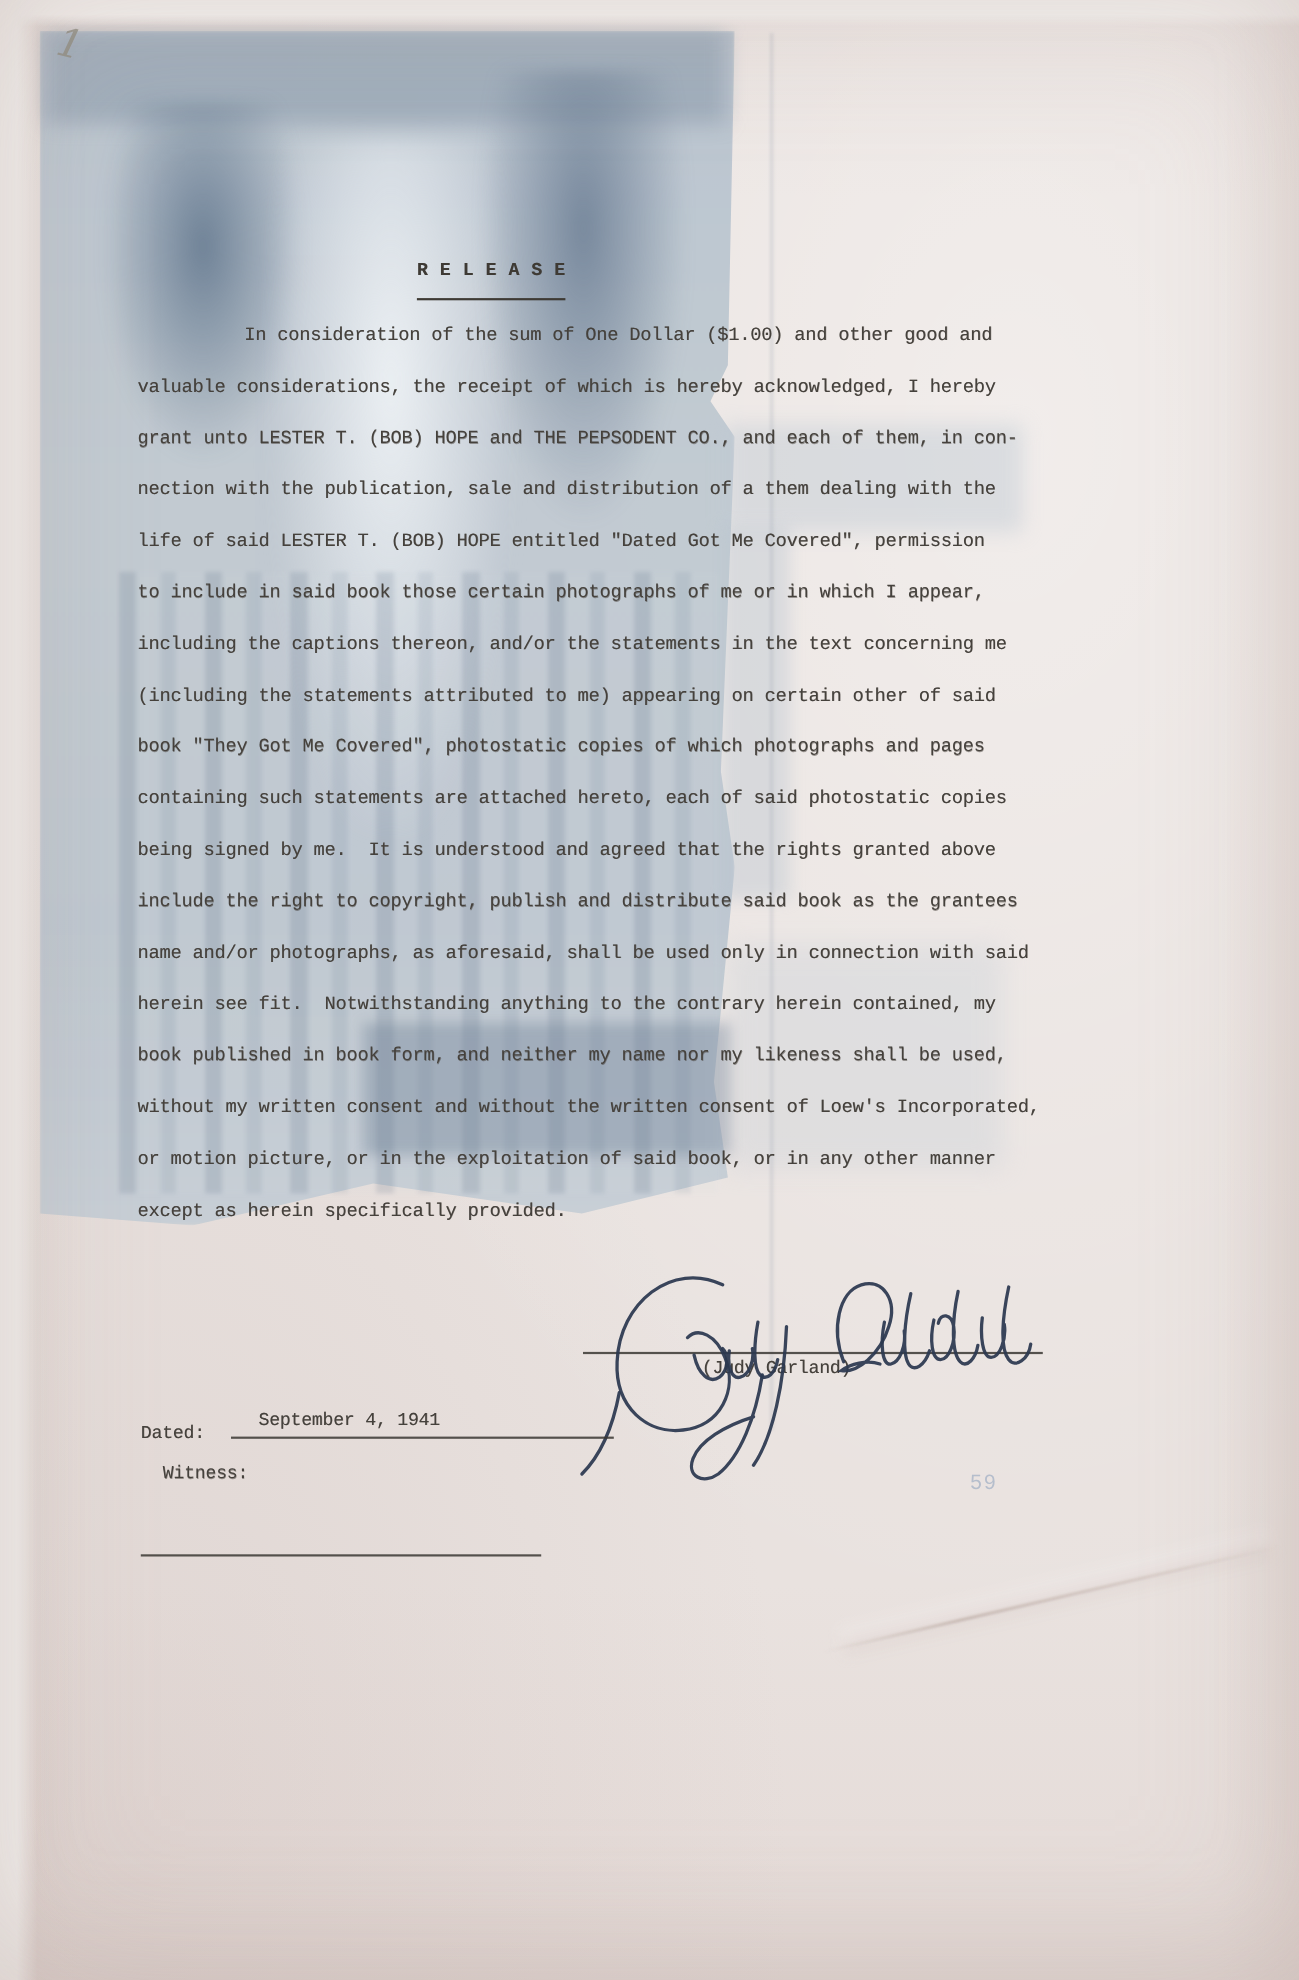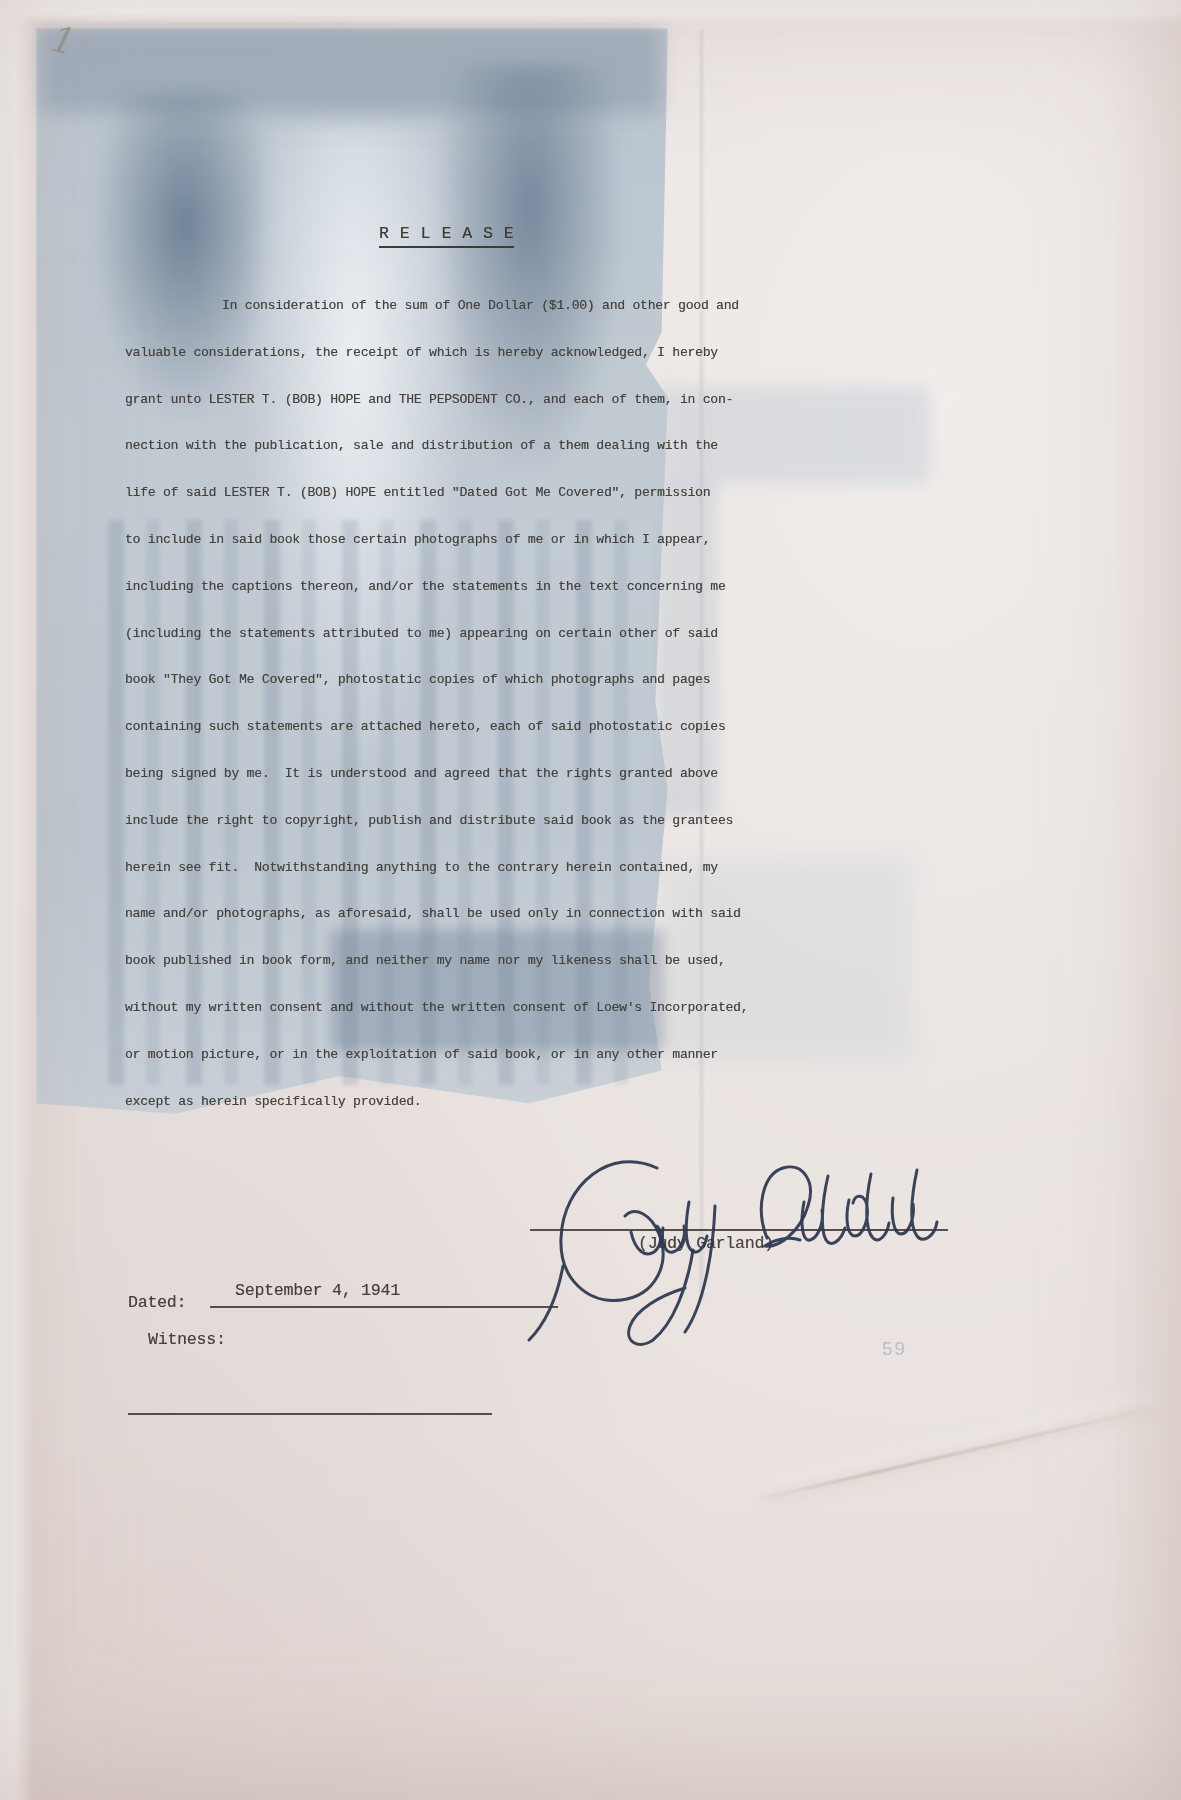--- a/index.html
+++ b/index.html
@@ -35,26 +35,26 @@
   .g-man-right{left:438px;top:64px;width:185px;height:410px;
     background:radial-gradient(ellipse at 50% 35%, rgba(92,112,136,.72), rgba(92,112,136,0) 72%);filter:blur(7px);}
   .g-streaks{left:108px;top:520px;width:545px;height:565px;opacity:.55;filter:blur(2px);
     background:repeating-linear-gradient(90deg, rgba(96,116,138,.34) 0 16px, rgba(205,214,222,.22) 16px 38px, rgba(120,140,160,.28) 38px 52px, rgba(210,218,224,.18) 52px 78px);}
   .g-caption{left:330px;top:930px;width:335px;height:120px;background:rgba(104,124,148,.38);filter:blur(6px);}
   .g-ext1{left:658px;top:386px;width:272px;height:98px;background:#bfc9d3;opacity:.45;filter:blur(9px);}
   .g-ext2{left:656px;top:478px;width:62px;height:340px;background:#b9c4cf;opacity:.40;filter:blur(7px);}
   .g-ext3{left:660px;top:858px;width:252px;height:205px;background:#c2ccd5;opacity:.30;filter:blur(12px);}
   .g-edgeline{left:700px;top:30px;width:3px;height:1270px;background:rgba(150,160,175,.25);filter:blur(1.5px);}
   
-  .title{position:absolute;left:379px;top:224px;font-size:16.5px;font-weight:normal;
+  .title{position:absolute;left:379px;top:236px;font-size:16.5px;font-weight:bold;
     letter-spacing:.5px;white-space:pre;color:#3e3a34;
-    border-bottom:2.5px solid #3e3a34;padding-bottom:3px;
+    border-bottom:2.5px solid #3e3a34;padding-bottom:16px;
     text-shadow:.3px .3px .6px rgba(62,58,52,.55);}
   .bodytext{position:absolute;left:125px;top:283px;width:860px;}
-  .tline{white-space:pre;font-size:13px;line-height:46.8px;height:46.8px;
+  .tline{white-space:pre;font-size:17px;line-height:46.8px;height:46.8px;
     letter-spacing:-.2px;text-shadow:.3px .3px .6px rgba(70,64,58,.5);}
   .tline.indent{text-indent:97px;}
   .typed{position:absolute;font-size:16.5px;white-space:pre;letter-spacing:-.2px;
     text-shadow:.3px .3px .6px rgba(70,64,58,.5);}
   .rule{position:absolute;height:2px;background:#3a3732;opacity:.85;}
   
   .sig-svg{position:absolute;left:505px;top:1140px;width:470px;height:220px;}
   .sig-svg path{stroke:#2b3850;stroke-width:3;fill:none;stroke-linecap:round;opacity:.93;}
   
   .stamp59{position:absolute;left:882px;top:1338px;font-family:"Liberation Sans",sans-serif;
@@ -100,22 +100,22 @@
     <div class="tline">grant unto LESTER T. (BOB) HOPE and THE PEPSODENT CO., and each of them, in con-</div>
     <div class="tline">nection with the publication, sale and distribution of a them dealing with the</div>
     <div class="tline">life of said LESTER T. (BOB) HOPE entitled "Dated Got Me Covered", permission</div>
     <div class="tline">to include in said book those certain photographs of me or in which I appear,</div>
     <div class="tline">including the captions thereon, and/or the statements in the text concerning me</div>
     <div class="tline">(including the statements attributed to me) appearing on certain other of said</div>
     <div class="tline">book "They Got Me Covered", photostatic copies of which photographs and pages</div>
     <div class="tline">containing such statements are attached hereto, each of said photostatic copies</div>
     <div class="tline">being signed by me.  It is understood and agreed that the rights granted above</div>
     <div class="tline">include the right to copyright, publish and distribute said book as the grantees</div>
+    <div class="tline">name and/or photographs, as aforesaid, shall be used only in connection with said</div>
     <div class="tline">herein see fit.  Notwithstanding anything to the contrary herein contained, my</div>
-    <div class="tline">name and/or photographs, as aforesaid, shall be used only in connection with said</div>
     <div class="tline">book published in book form, and neither my name nor my likeness shall be used,</div>
     <div class="tline">without my written consent and without the written consent of Loew's Incorporated,</div>
     <div class="tline">or motion picture, or in the exploitation of said book, or in any other manner</div>
     <div class="tline">except as herein specifically provided.</div>
   </div>
 
   <div class="rule" style="left:530px;top:1229px;width:418px;"></div>
   <div class="typed" style="left:638px;top:1234px;">(Judy Garland)</div>
 
   <svg class="sig-svg" viewBox="0 0 470 220">

